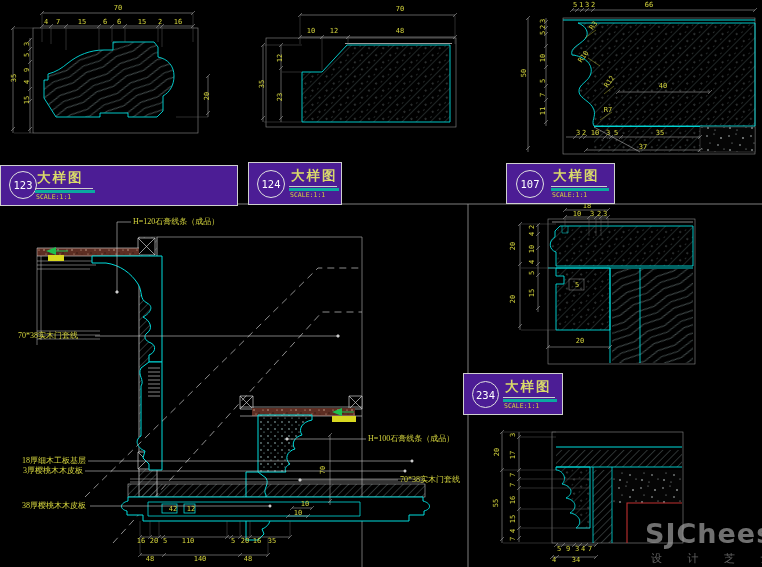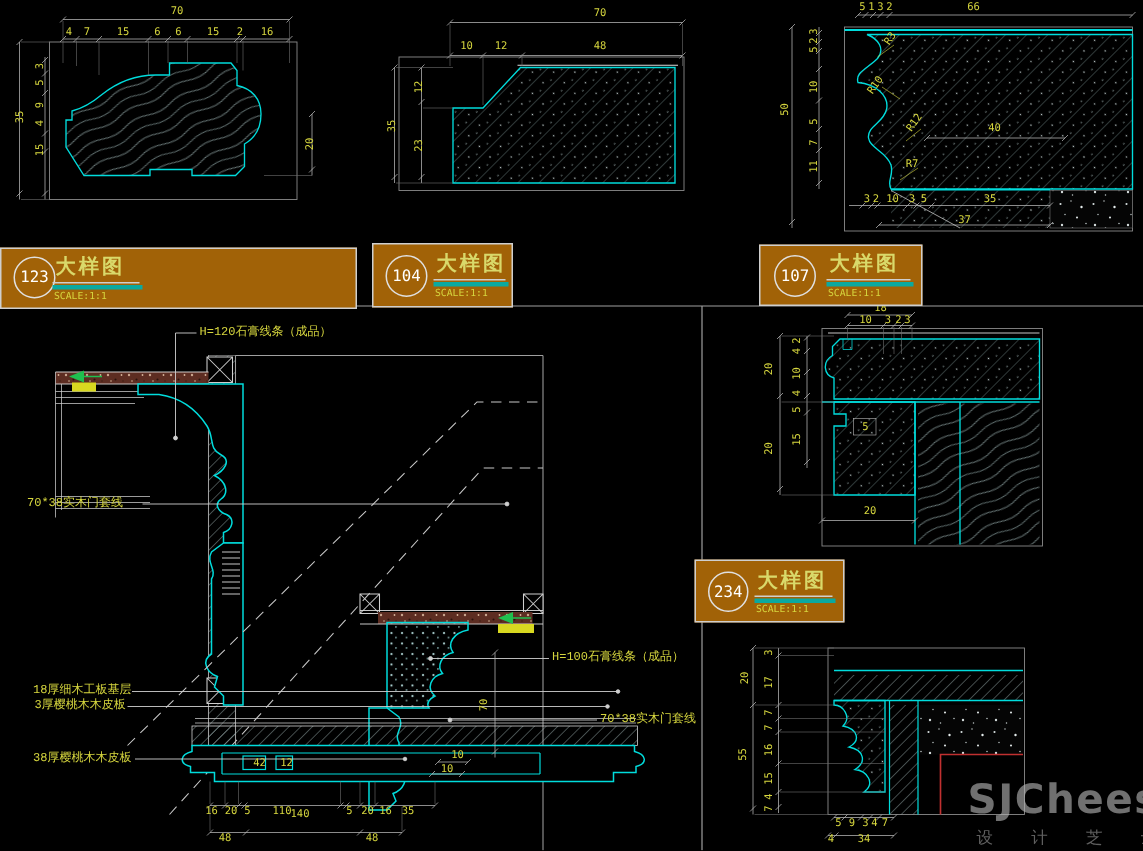--- a/index.html
+++ b/index.html
@@ -1,22 +1,22 @@
 <!DOCTYPE html>
 <html><head>
 <meta charset="utf-8">
 <style>
   html,body{margin:0;padding:0;background:#000;}
   #cad{position:relative;width:762px;height:567px;background:#000;overflow:hidden;font-family:"DejaVu Sans",sans-serif;}
   svg.cv{position:absolute;left:0;top:0;width:762px;height:567px;z-index:1;}
   .t{position:absolute;transform:translate(-50%,-50%);font:7px "DejaVu Sans Mono",monospace;color:#d6d63e;white-space:nowrap;line-height:1;z-index:3;font-style:normal;}
   .v{transform:translate(-50%,-50%) rotate(-90deg);}
   .r45{transform:translate(-50%,-50%) rotate(-55deg);}
-  .cl{transform:translate(0,-50%);font-size:8px;font-family:Liberation Mono, monospace;text-align:right;}
-  .lb{position:absolute;border:1px solid #cfcfcf;background:#a16207;z-index:4;text-align:right;}
+  .cl{transform:translate(0,-50%);font-size:8px;font-family:Liberation Serif, serif;text-align:right;}
+  .lb{position:absolute;border:1px solid #cfcfcf;background:#4c1d95;z-index:4;text-align:right;}
   .circ{position:absolute;border:1.4px solid #e0e0e0;border-radius:50%;color:#fff;display:flex;align-items:center;justify-content:center;font:10.5px "DejaVu Sans Mono",monospace;}
   .ttl{position:absolute;color:#d9d96a;font-size:13.5px;letter-spacing:2px;font-weight:bold;font-family:"DejaVu Sans",sans-serif;white-space:nowrap;}
   .ul1{position:absolute;height:1px;background:#cfcfcf;}
   .ul2{position:absolute;height:2.5px;background:#0aa9a0;}
   .scl{position:absolute;color:#d6d63e;font:6.5px "DejaVu Sans Mono",monospace;white-space:nowrap;}
   #wm{position:absolute;left:645px;top:518px;z-index:5;opacity:.62;}
   #wm .b{font:bold 27px "DejaVu Sans",sans-serif;color:#b5b5b5;letter-spacing:1px;}
   #wm .s{font:11px "DejaVu Sans",sans-serif;color:#9a9a9a;letter-spacing:11px;margin-top:2px;margin-left:6px;}
 </style>
 </head>
@@ -326,38 +326,38 @@
 <i class="t" style="left:191px;top:509px">12</i>
 <i class="t" style="left:141px;top:541px">16</i>
 <i class="t" style="left:154px;top:541px">20</i>
 <i class="t" style="left:165px;top:541px">5</i>
 <i class="t" style="left:188px;top:541px">110</i>
 <i class="t" style="left:233px;top:541px">5</i>
 <i class="t" style="left:245px;top:541px">20</i>
 <i class="t" style="left:257px;top:541px">16</i>
 <i class="t" style="left:272px;top:541px">35</i>
 <i class="t" style="left:150px;top:559px">48</i>
-<i class="t" style="left:200px;top:543px">140</i>
+<i class="t" style="left:200px;top:559px">140</i>
 <i class="t" style="left:248px;top:559px">48</i>
 <i class="t" style="left:305px;top:504px">10</i>
 <i class="t" style="left:298px;top:513px">10</i>
 <i class="t v" style="left:323px;top:470px">70</i>
 
 <div class="lb" style="left:0;top:165px;width:236px;height:39px">
   <div class="circ" style="left:8px;top:5px;width:26px;height:26px">
         <span able="false">123</span>
       </div>
   <span class="ttl" style="left:36px;top:3px">大样图</span>
   <div class="ul1" style="left:34px;top:22px;width:58px"></div>
   <div class="ul2" style="left:34px;top:24px;width:60px"></div>
   <span class="scl" style="left:35px;top:27px">SCALE:1:1</span>
 </div>
 <div class="lb" style="left:248px;top:162px;width:92px;height:41px">
   <div class="circ" style="left:8px;top:7px;width:26px;height:26px">
-        <span>104</span>
+        <span>124</span>
       </div>
   <span class="ttl" style="left:42px;top:4px">大样图</span>
   <div class="ul1" style="left:40px;top:23px;width:48px"></div>
   <div class="ul2" style="left:40px;top:25px;width:50px"></div>
   <span class="scl" style="left:41px;top:28px">SCALE:1:1</span>
 </div>
 <div class="lb" style="left:506px;top:163px;width:107px;height:39px">
   <div class="circ" style="left:9px;top:6px;width:26px;height:26px">
         <span>107</span>
       </div>

